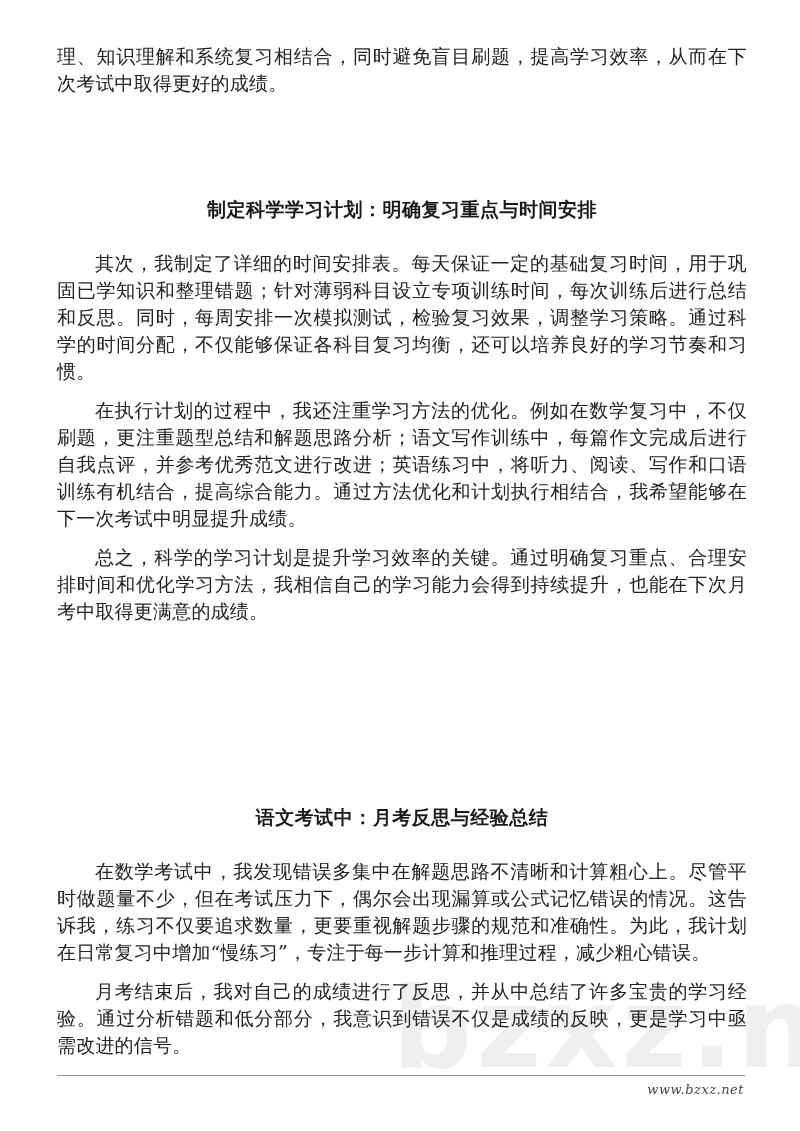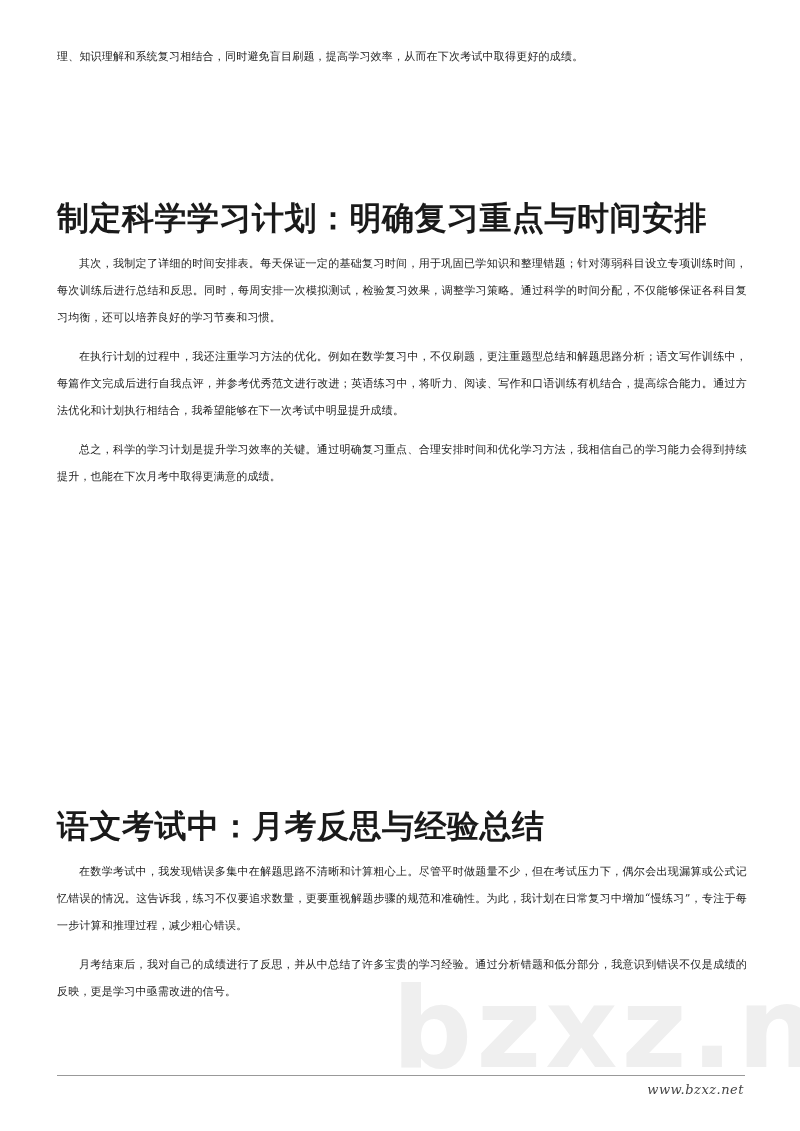--- a/index.html
+++ b/index.html
@@ -1,21 +1,21 @@
 <!DOCTYPE html>
 <html><head>
 <meta charset="utf-8">
 <style>
   html, body { margin: 0; padding: 0; background: #ffffff; }
   body { width: 800px; height: 1131px; position: relative; overflow: hidden;
          font-family: "DejaVu Serif", "Liberation Serif", serif; color: #222; }
   .page { position: absolute; left: 57px; width: 690px; top: 0; }
-  p.body { margin: 0; font-size: 11px; line-height: 27px; text-align: justify; letter-spacing: 0.2px; }
+  p.body { margin: 0; font-size: 19px; line-height: 27px; text-align: justify; letter-spacing: 0.2px; }
   p.indent { text-indent: 2em; }
-  h2.section { margin: 0; font-size: 32px; font-weight: bold; text-align: left; letter-spacing: 0.5px;
+  h2.section { margin: 0; font-size: 19px; font-weight: bold; text-align: center; letter-spacing: 0.5px;
                font-family: "DejaVu Sans", "Liberation Sans", sans-serif; color: #1a1a1a; }
   .watermark { position: absolute; left: 392px; top: 972px; font-size: 112px; font-weight: bold;
                font-family: "DejaVu Sans", "Liberation Sans", sans-serif; color: #efefef; letter-spacing: 4px;
                z-index: 0; line-height: 1; }
   .content { position: relative; z-index: 1; }
   .rule { position: absolute; left: 57px; width: 688px; top: 1075px; height: 0; border-top: 1.5px solid #999; }
   .footer { position: absolute; right: 56px; top: 1082px; font-size: 13px; font-style: italic;
             font-family: "DejaVu Serif", "Liberation Serif", serif; color: #444; letter-spacing: 0.5px; }
 </style>
 </head>

